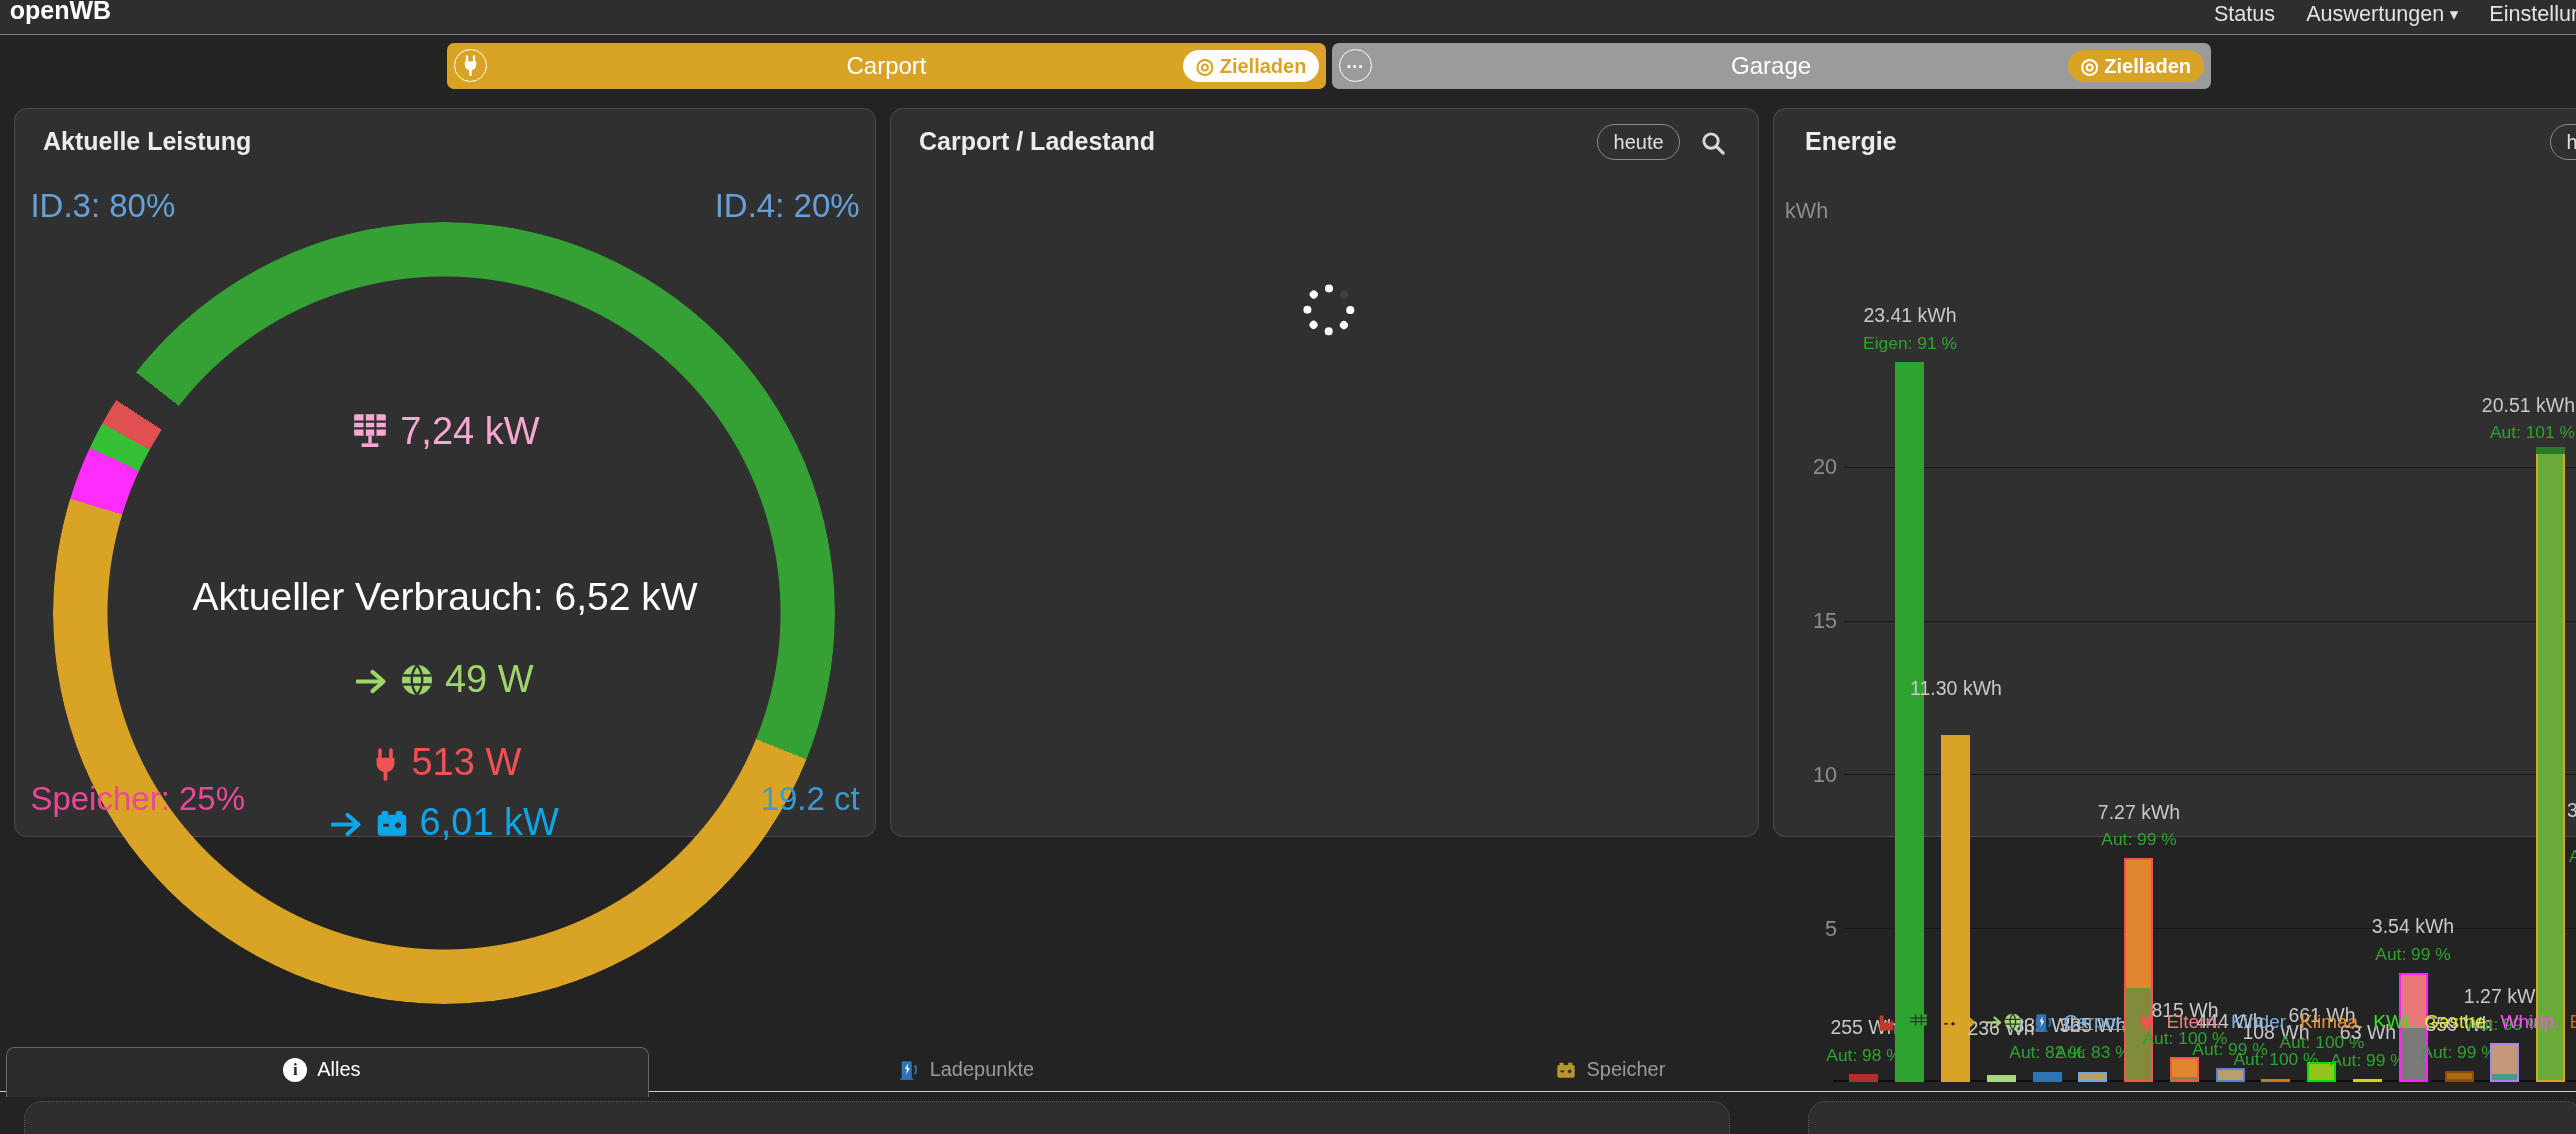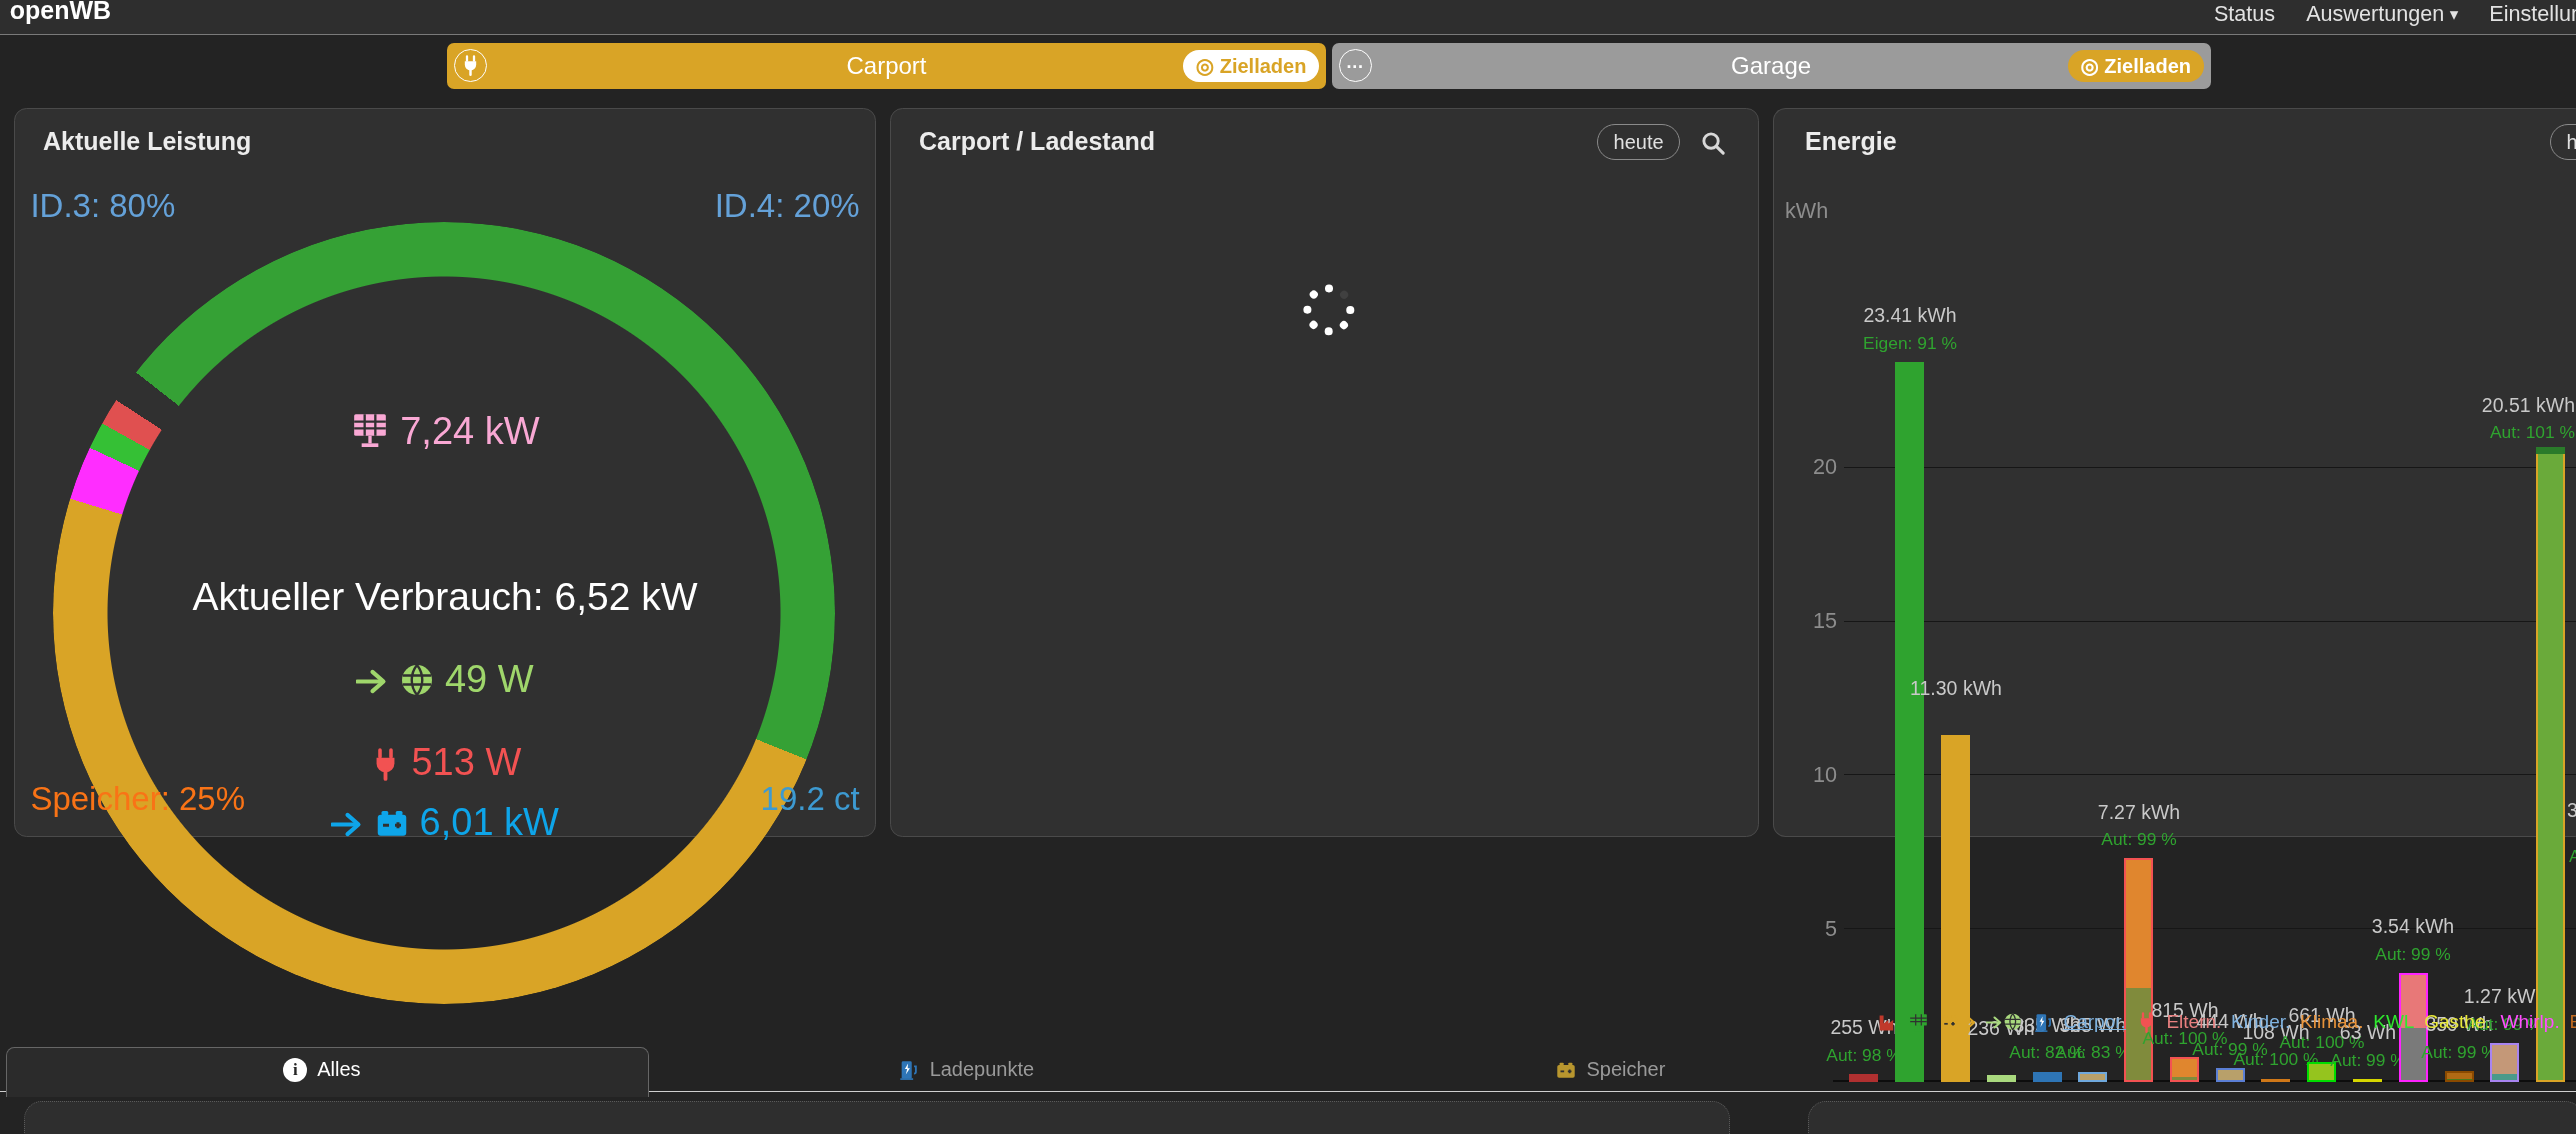--- a/index.html
+++ b/index.html
@@ -43,21 +43,21 @@
   #donut{position:absolute;left:38px;top:113px;width:782px;height:782px;border-radius:50%;
          -webkit-mask:radial-gradient(circle closest-side,transparent 0 336px,#000 337px);
          mask:radial-gradient(circle closest-side,transparent 0 336px,#000 337px);}
   .gauge-row{position:absolute;left:0;right:0;text-align:center;font-size:38px;white-space:nowrap;}
   .gauge-row .ico{display:inline-block;vertical-align:-5.6px;margin-right:9.8px;}
   #row-pv{top:301px;color:#f9a8d4;}
   #row-consum{top:466px;font-size:39px;color:#fff;}
   #row-grid{top:549px;color:#9fd66b;}
   #row-dev{top:632px;color:#f25252;}
   #row-bat{top:692px;color:#0ea5e9;}
-  #soc-label{position:absolute;left:15.4px;bottom:18px;font-size:33px;color:#f97316;}
+  #soc-label{position:absolute;left:15.4px;bottom:18px;font-size:33px;color:#ec4899;}
   #price-label{position:absolute;right:15.4px;bottom:18px;font-size:33px;color:#3d9ad1;}
 
   
   #load-range{right:78px;top:15.4px;}
   #load-search{position:absolute;right:32px;top:21px;cursor:pointer;color:#d8d8d8;}
   #spinner{position:absolute;left:408px;top:171px;width:59px;height:59px;animation:spin 1s steps(8) infinite;}
   .sdot{position:absolute;left:26px;top:26px;width:7.7px;height:7.7px;border-radius:50%;background:#fff;}
   @keyframes spin{from{transform:rotate(0deg);}to{transform:rotate(360deg);}}
 
   

